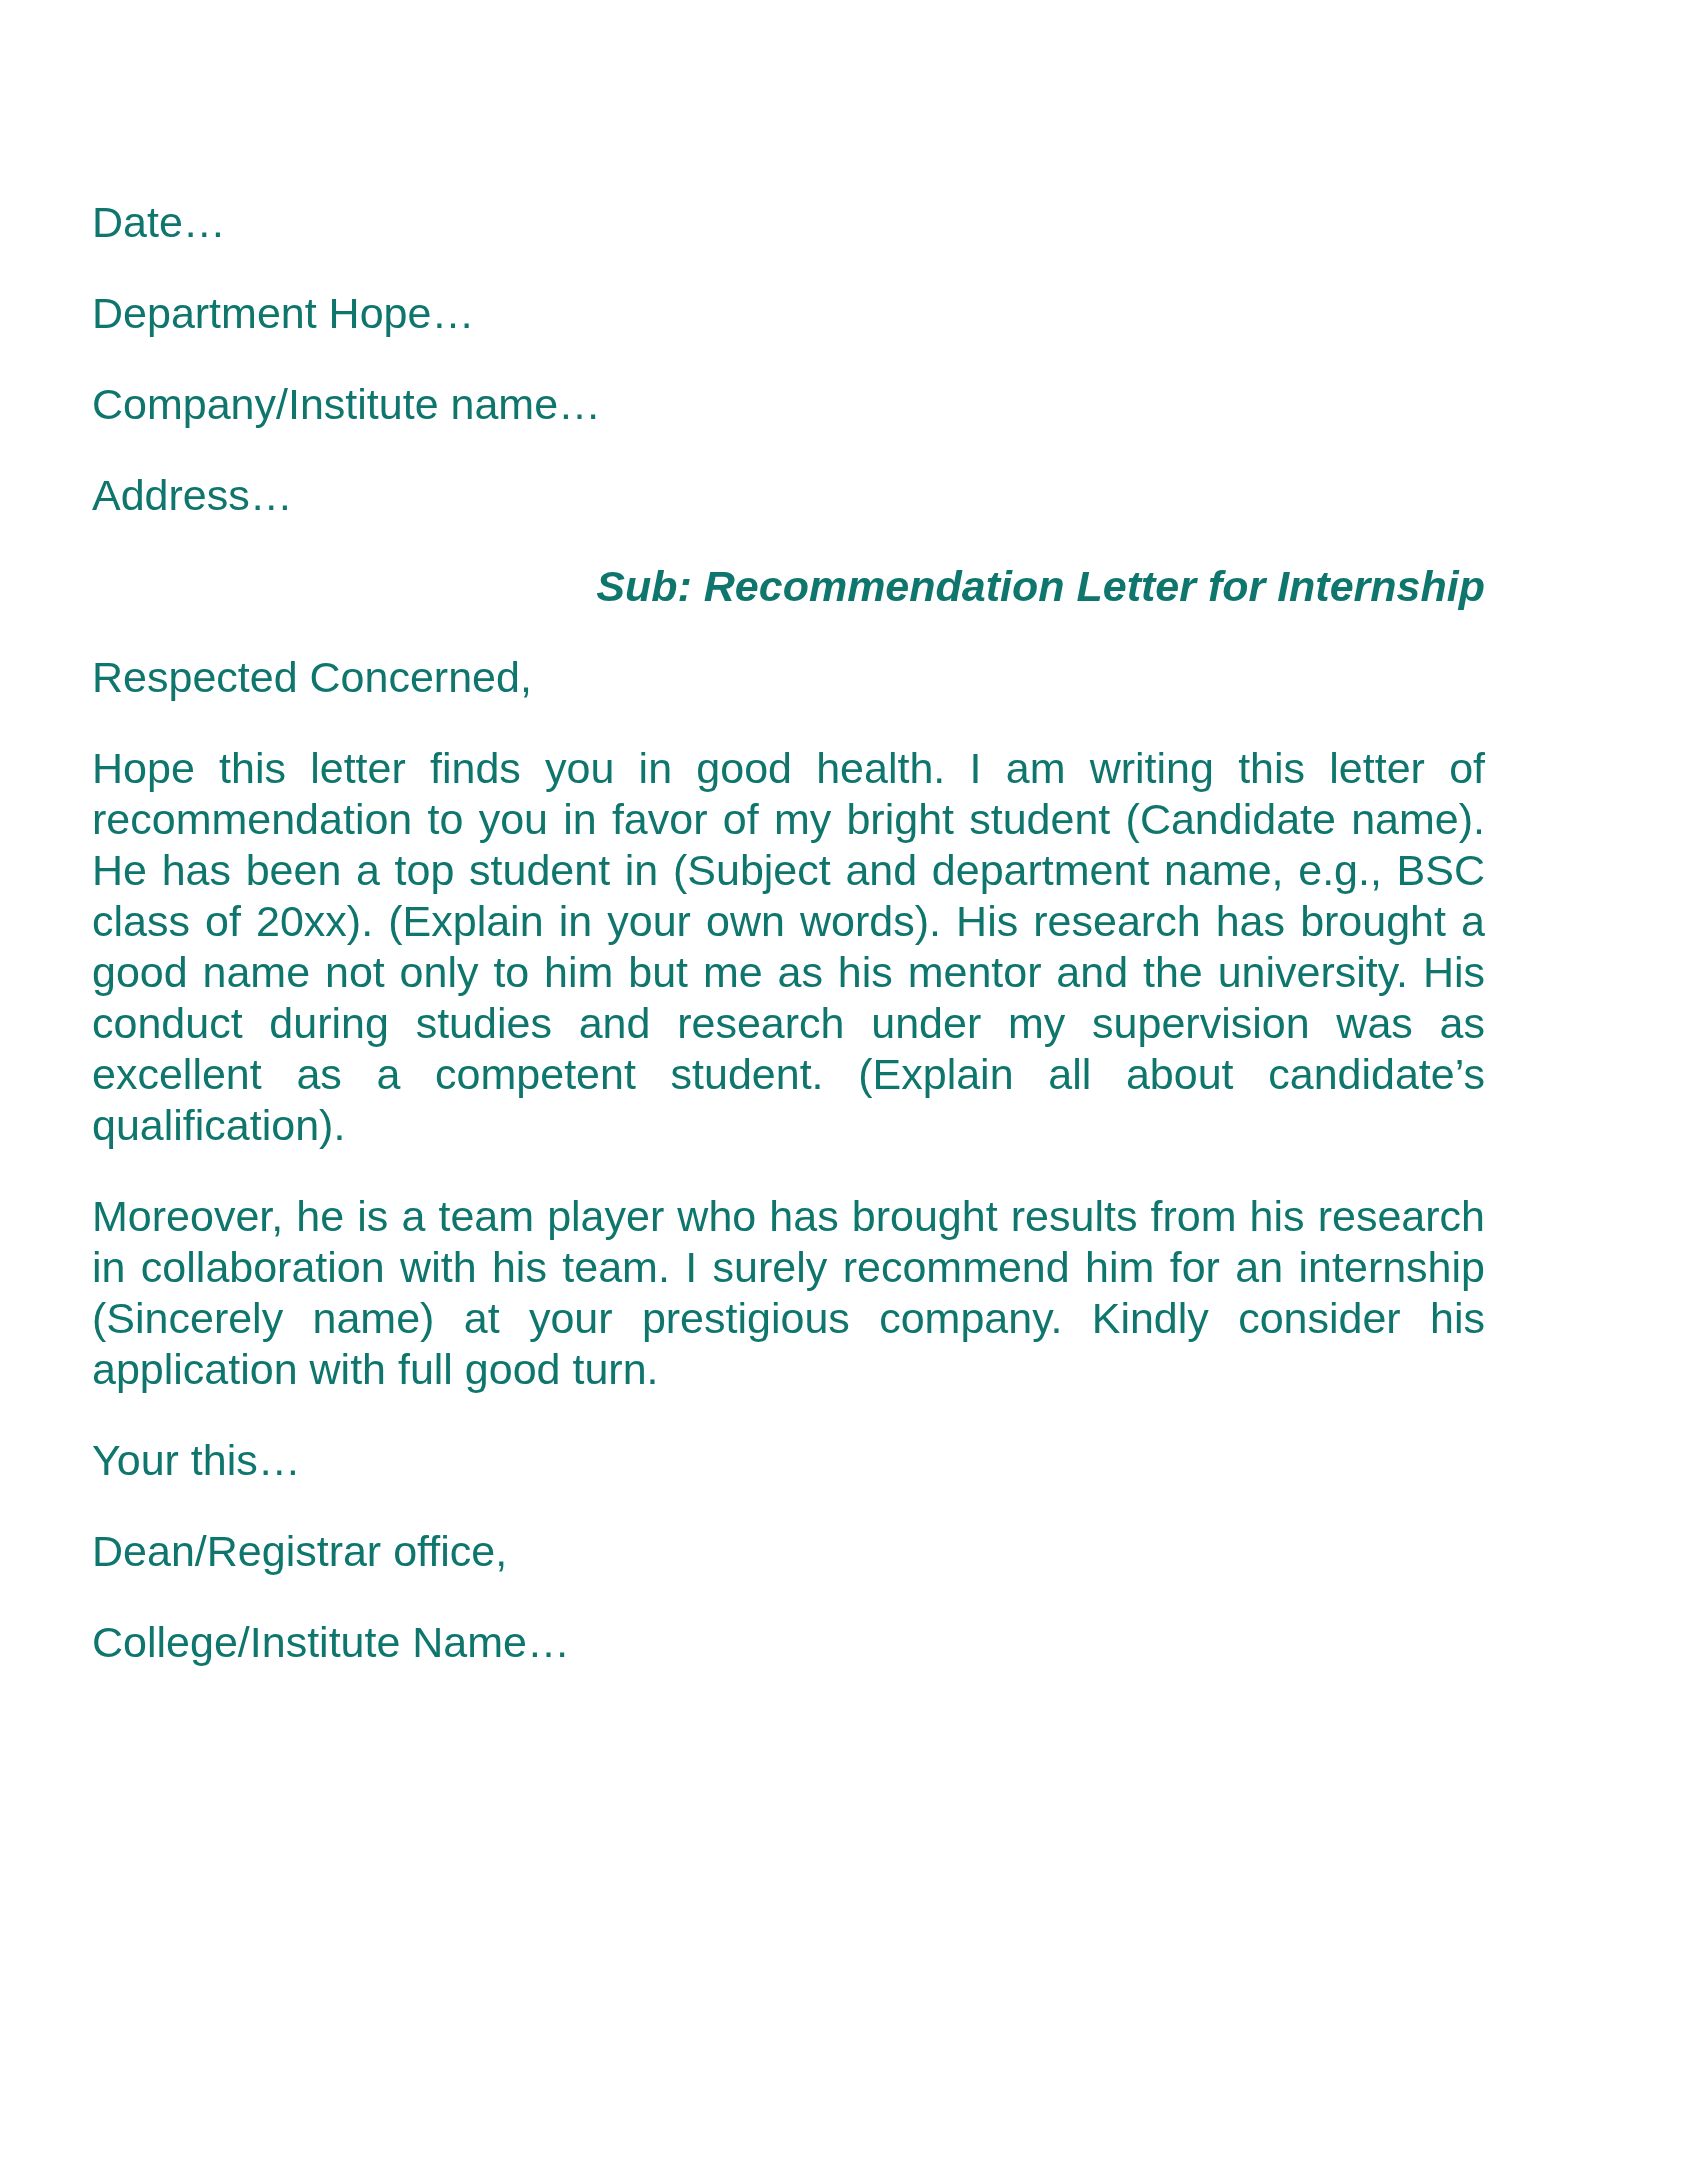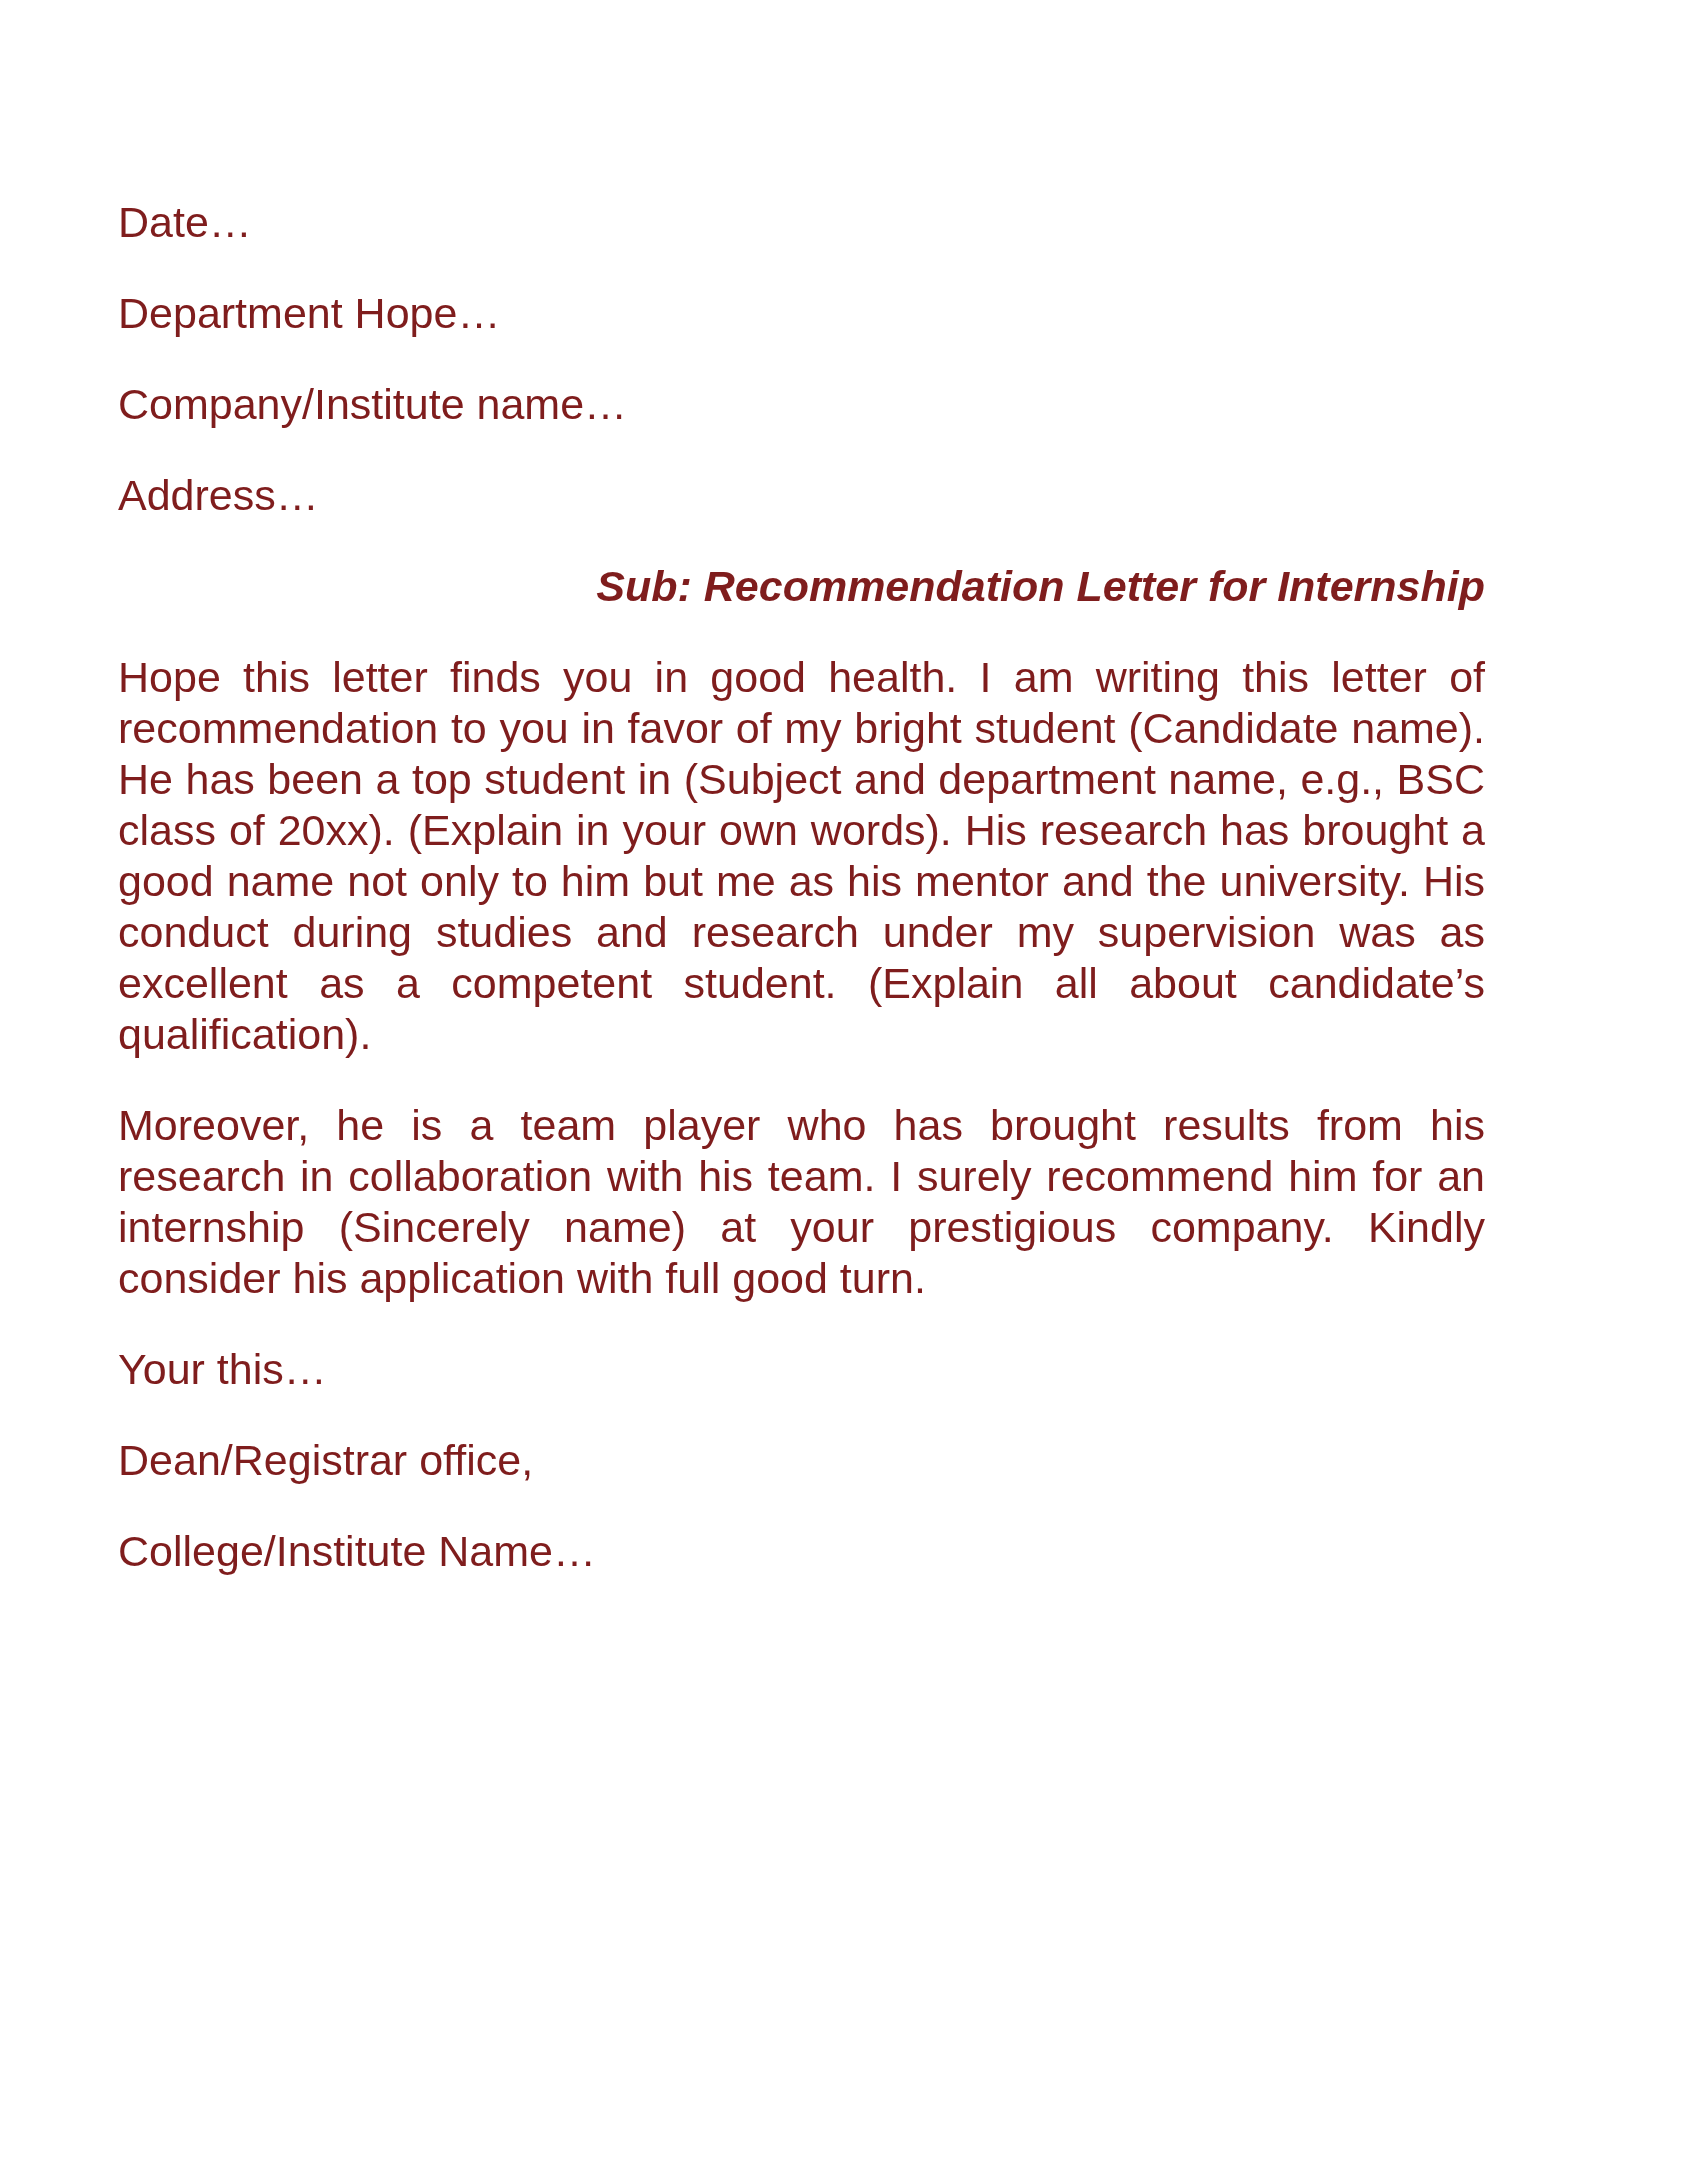--- a/index.html
+++ b/index.html
@@ -9,26 +9,26 @@
   }
   body {
     width: 1683px;
     height: 2178px;
     position: relative;
   }
   .page {
     box-sizing: border-box;
     width: 1683px;
     height: 2178px;
-    padding: 197px 198px 0 118px;
+    padding: 197px 198px 0 92px;
     background: #ffffff;
     font-family: "Liberation Sans", sans-serif;
     font-size: 43px;
     line-height: 51px;
-    color: #7f1d1d;
+    color: #0f766e;
   }
   .page p {
     margin: 0 0 40px 0;
   }
   .line {
     text-align: left;
     white-space: nowrap;
   }
   .subject {
     font-weight: bold;
@@ -48,20 +48,21 @@
 
 
   <p class="line">Department Hope…</p>
 
   <p class="line">Company/Institute name…</p>
 
   <p class="line">Address…</p>
 
   <p class="line subject">Sub: Recommendation Letter for Internship</p>
 
+  <p class="line">Respected Concerned,</p>
 
   <p class="para">Hope this letter finds you in good health. I am writing this letter of recommendation to you in favor of my bright student (Candidate name). He has been a top student in (Subject and department name, e.g., BSC class of 20xx). (Explain in your own words). His research has brought a good name not only to him but me as his mentor and the university. His conduct during studies and research under my supervision was as excellent as a competent student. (Explain all about candidate’s qualification).</p>
 
   <p class="para">Moreover, he is a team player who has brought results from his research in collaboration with his team. I surely recommend him for an internship (Sincerely name) at your prestigious company. Kindly consider his application with full good turn.</p>
 
 
   <p class="line">Your this…</p>
 
   <p class="line">Dean/Registrar office,</p>
 

